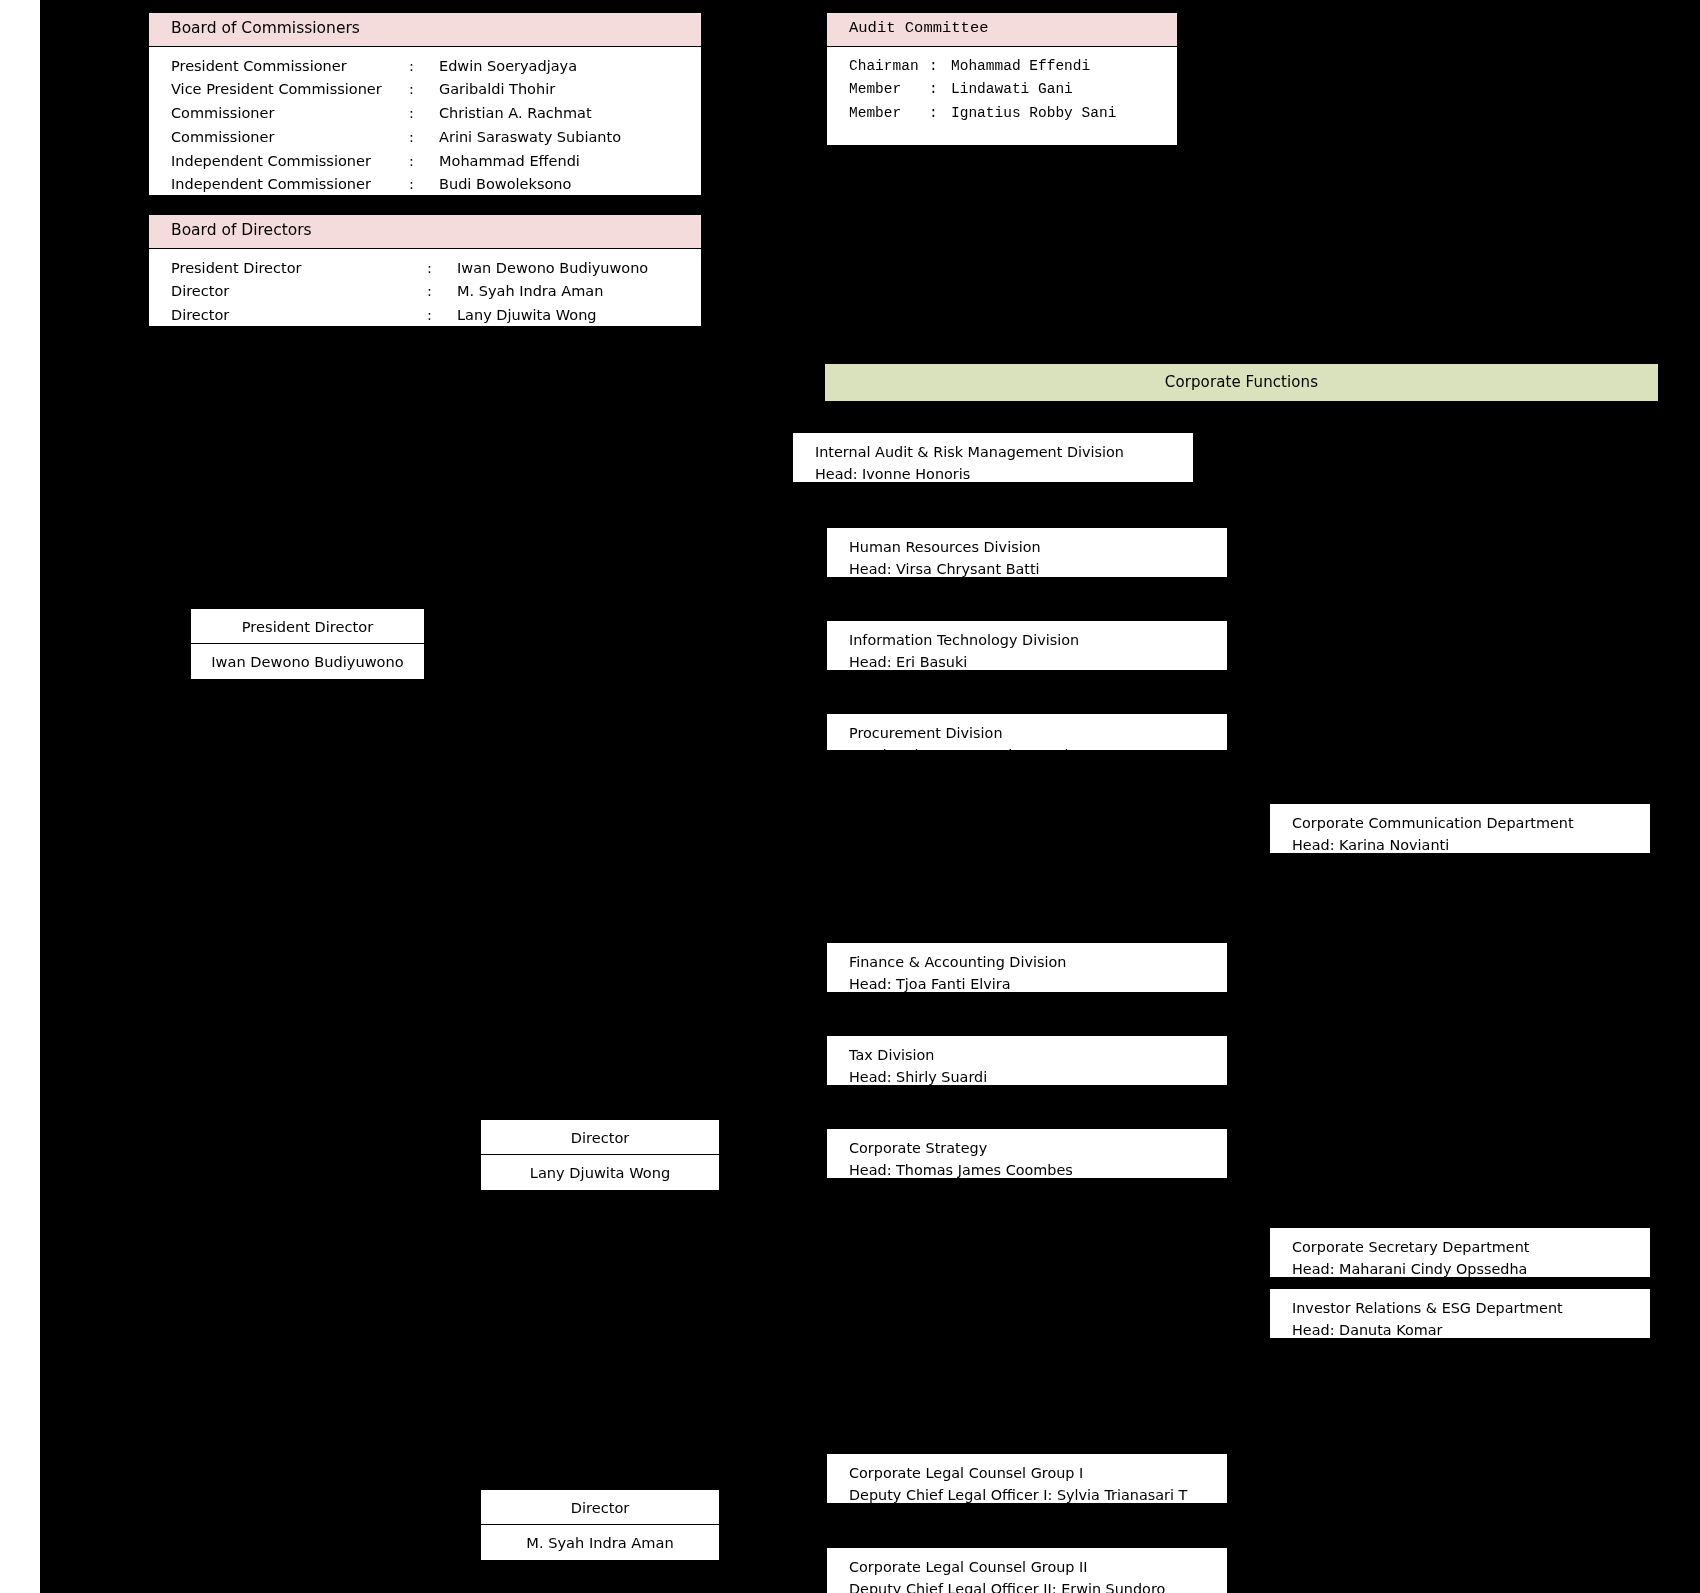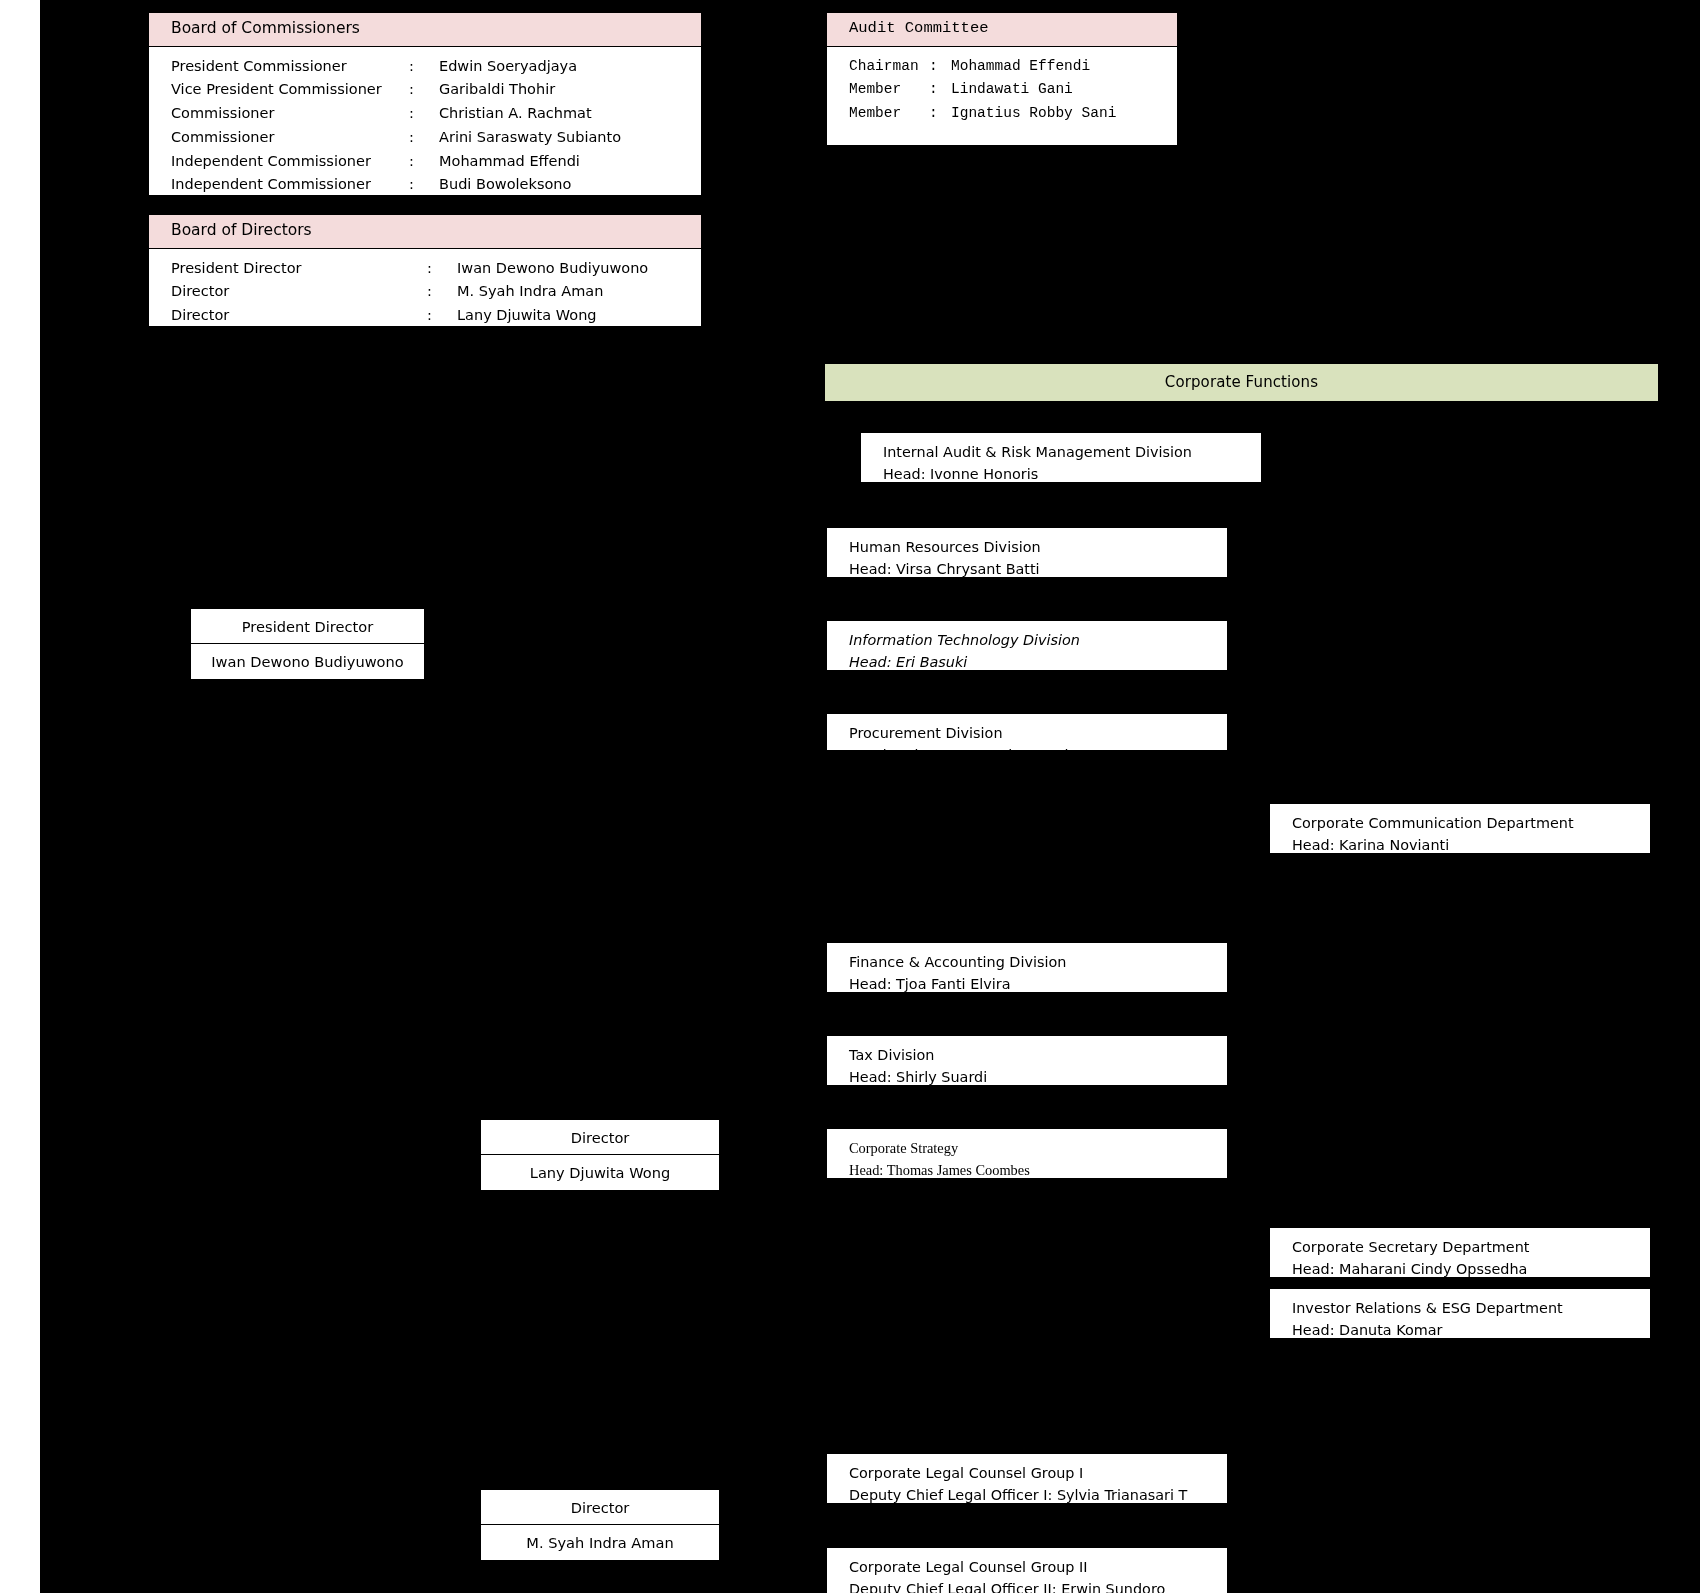--- a/index.html
+++ b/index.html
@@ -242,31 +242,31 @@
   <div class="dirbox" style="left:440px; top:1119px; width:240px; height:72px;">
     <div class="cell top">Director</div>
     <div class="cell">Lany Djuwita Wong</div>
   </div>
 
   <div class="dirbox" style="left:440px; top:1489px; width:240px; height:72px;">
     <div class="cell top">Director</div>
     <div class="cell">M. Syah Indra Aman</div>
   </div>
 
-  <div class="unit" style="left:820px; top:432px; width:402px; height:51px;">
+  <div class="unit" style="left:752px; top:432px; width:402px; height:51px;">
     <div class="l1">Internal Audit &amp; Risk Management Division</div>
     <div class="l2">Head: Ivonne Honoris</div>
   </div>
 
   <div class="unit" style="left:786px; top:527px; width:402px; height:51px;">
     <div class="l1">Human Resources Division</div>
     <div class="l2">Head: Virsa Chrysant Batti</div>
   </div>
 
-  <div class="unit" style="left:786px; top:620px; width:402px; height:51px;font-style:italic;">
+  <div class="unit" style="left:786px; top:620px; width:402px; height:51px;">
     <div class="l1">Information Technology Division</div>
     <div class="l2">Head: Eri Basuki</div>
   </div>
 
   <div class="unit" style="left:786px; top:713px; width:402px; height:38px;">
     <div class="l1">Procurement Division</div>
     <div class="l2">Head: Rubyanto Francis Komala</div>
   </div>
 
   <div class="unit" style="left:1229px; top:803px; width:382px; height:51px;">
@@ -277,21 +277,21 @@
   <div class="unit" style="left:786px; top:942px; width:402px; height:51px;">
     <div class="l1">Finance &amp; Accounting Division</div>
     <div class="l2">Head: Tjoa Fanti Elvira</div>
   </div>
 
   <div class="unit" style="left:786px; top:1035px; width:402px; height:51px;">
     <div class="l1">Tax Division</div>
     <div class="l2">Head: Shirly Suardi</div>
   </div>
 
-  <div class="unit" style="left:786px; top:1128px; width:402px; height:51px;font-family:Liberation Serif, serif;">
+  <div class="unit" style="left:786px; top:1128px; width:402px; height:51px;">
     <div class="l1">Corporate Strategy</div>
     <div class="l2">Head: Thomas James Coombes</div>
   </div>
 
   <div class="unit" style="left:1229px; top:1227px; width:382px; height:51px;">
     <div class="l1">Corporate Secretary Department</div>
     <div class="l2">Head: Maharani Cindy Opssedha</div>
   </div>
 
   <div class="unit" style="left:1229px; top:1288px; width:382px; height:51px;">

